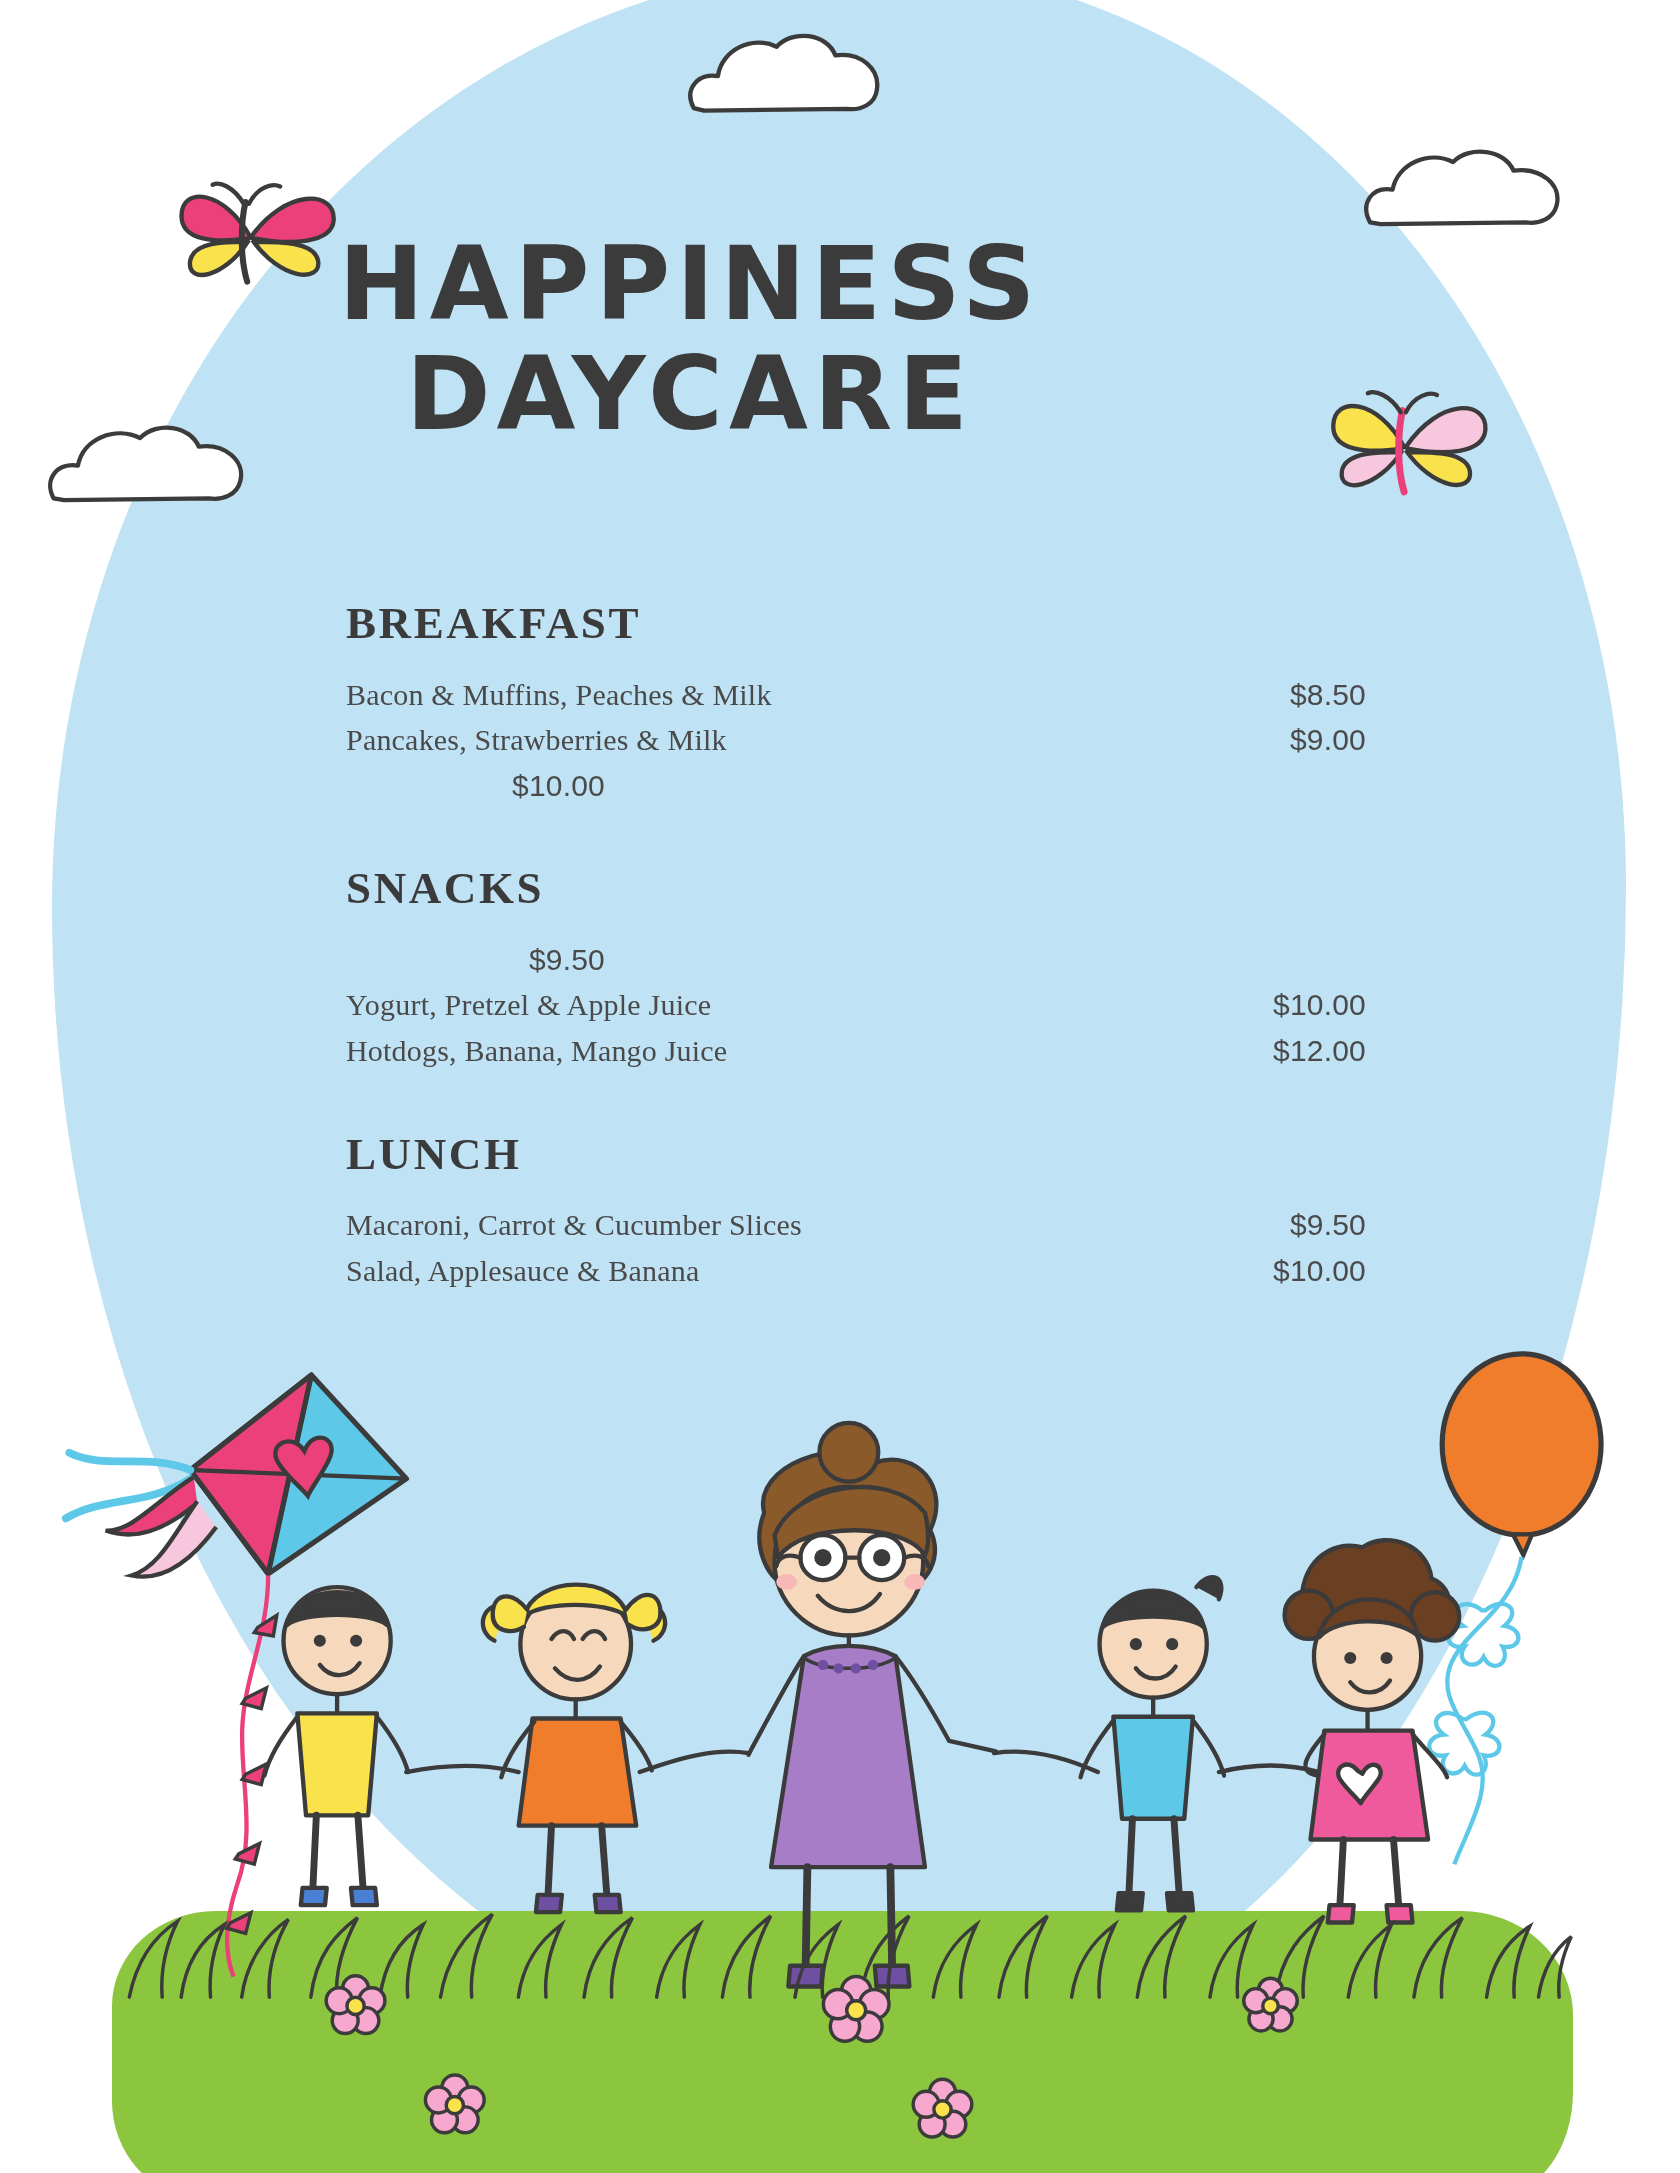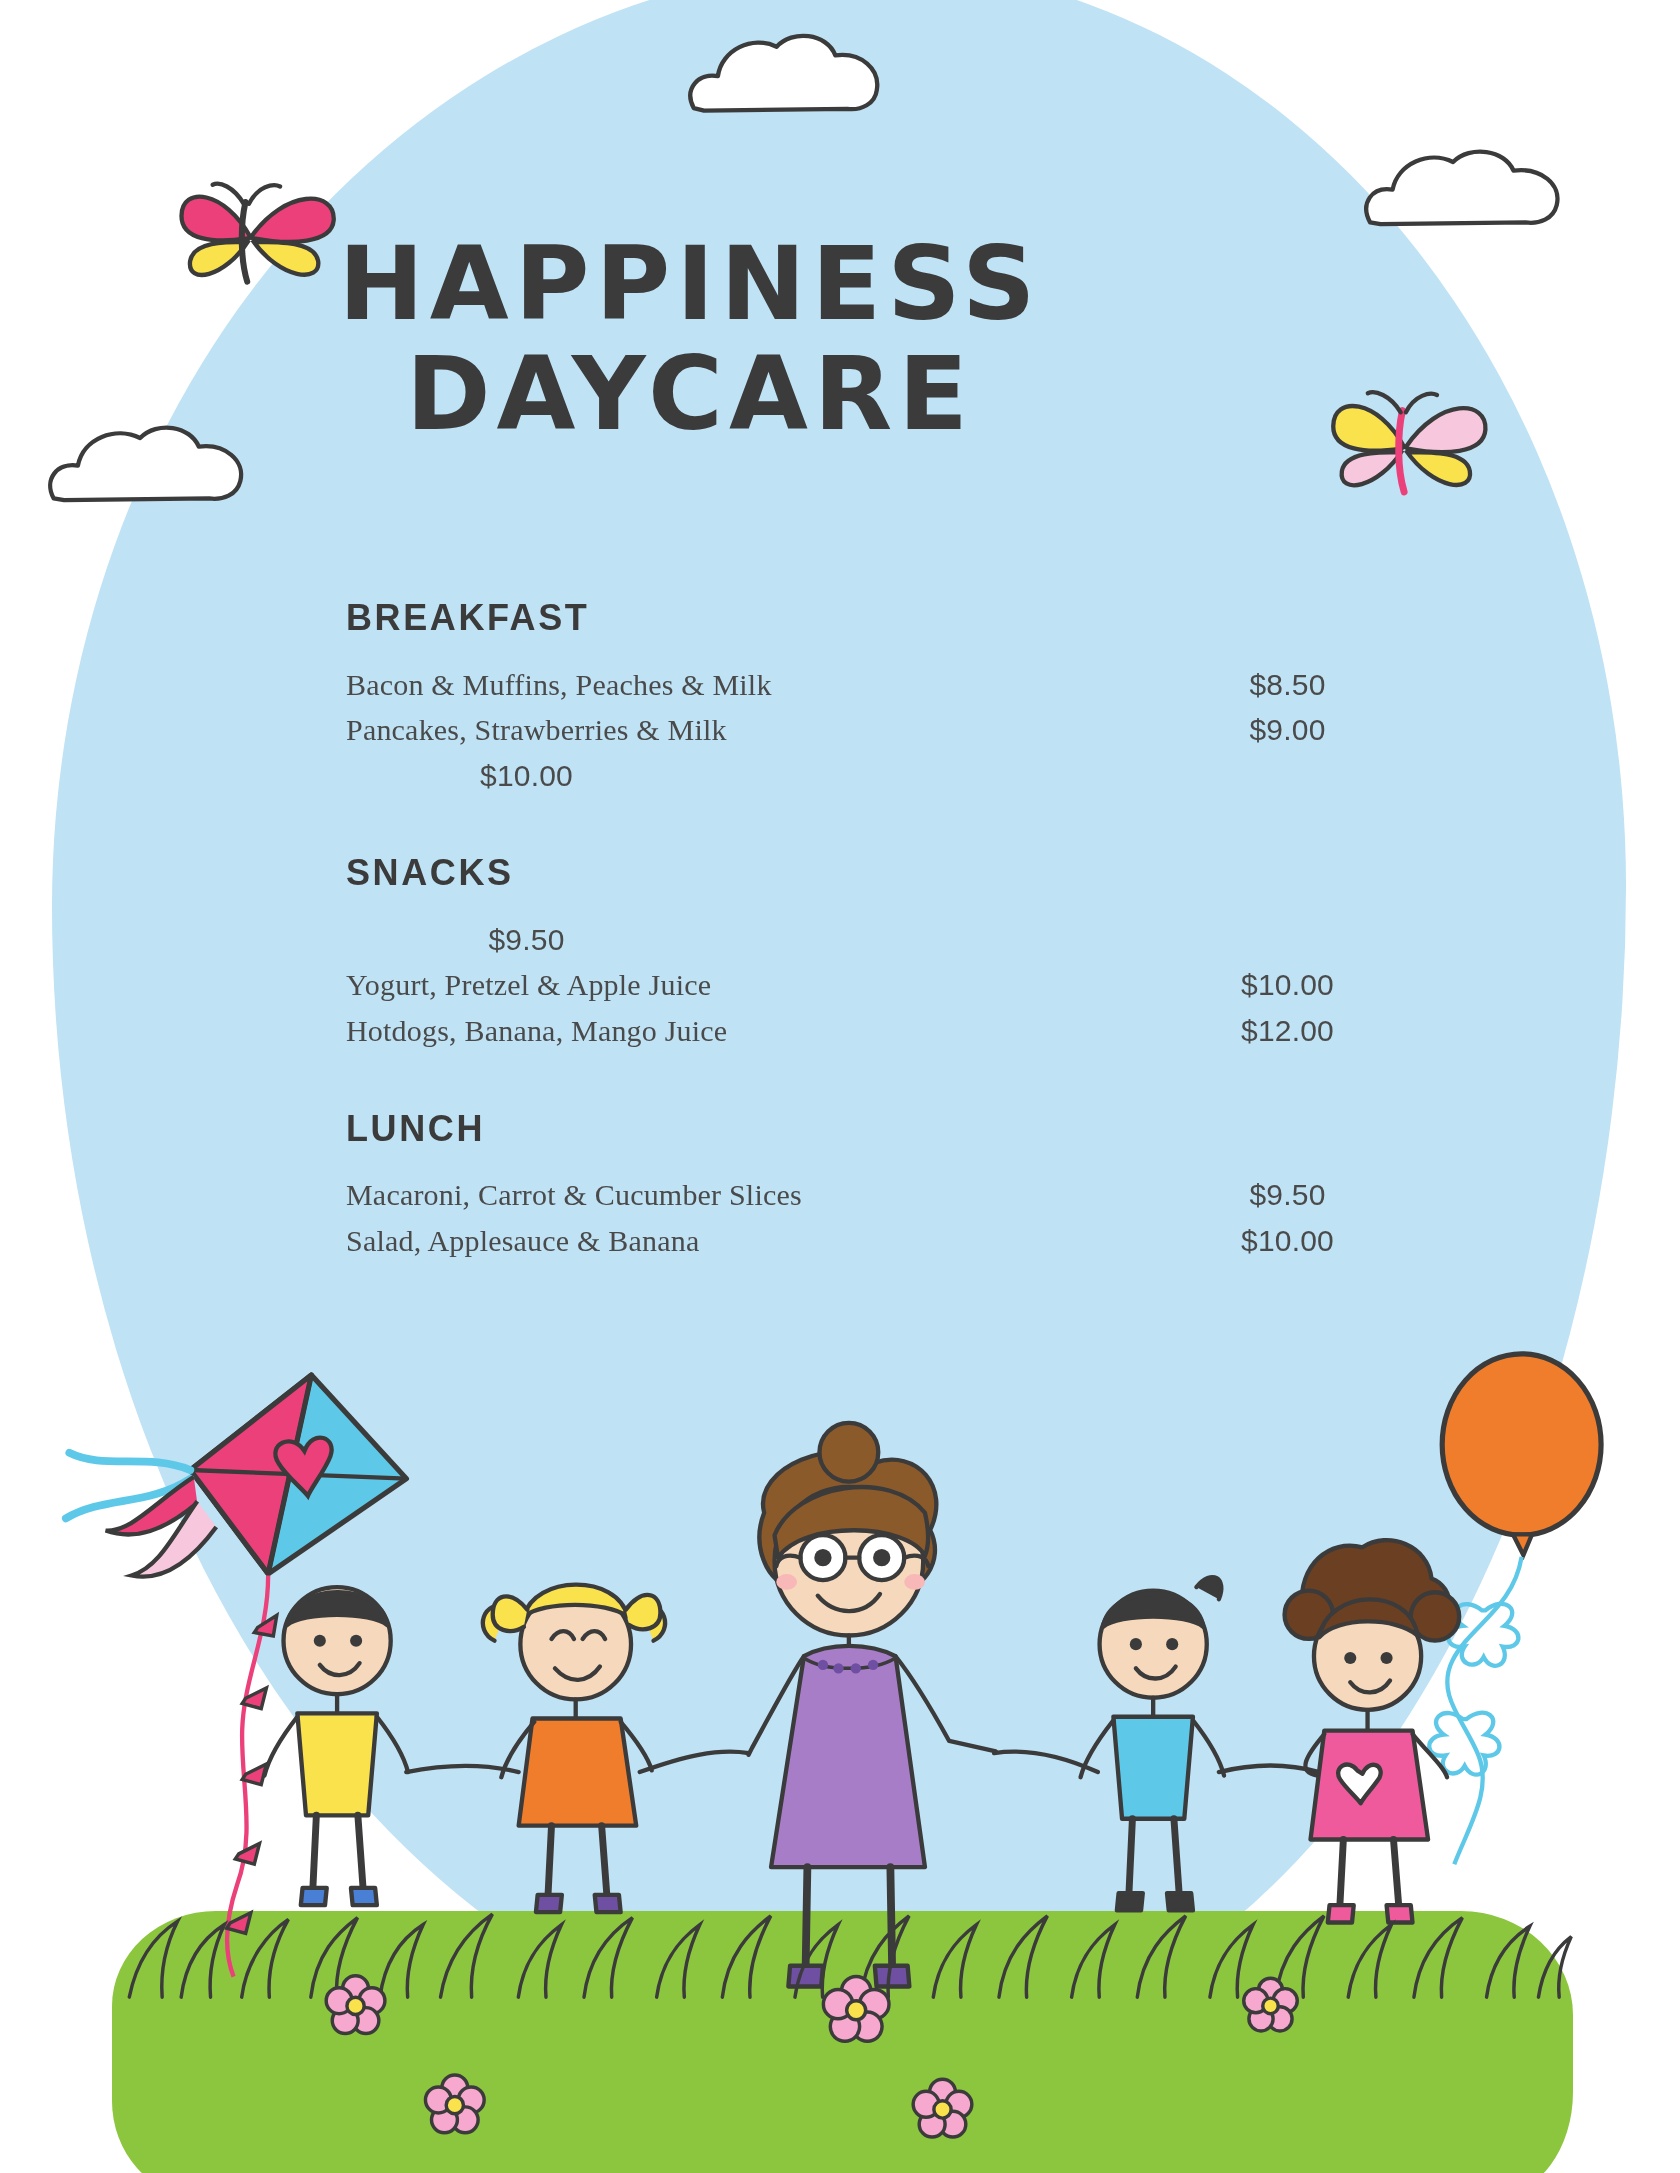--- a/index.html
+++ b/index.html
@@ -62,40 +62,40 @@
   .menu {
     position: absolute;
     left: 346px;
     top: 597px;
     width: 1020px;
     z-index: 5;
   }
   .section { margin-bottom: 54px; }
   .section:last-child { margin-bottom: 0; margin-top: 30px; }
   .section-title {
-    font-family: Liberation Sans, sans-serif;
+    font-family: Liberation Serif, serif;
     font-weight: bold;
-    font-size: 36px;
+    font-size: 45px;
     letter-spacing: 2.6px;
     color: #3b3b3b;
     margin-bottom: 22.5px;
   }
   .item-row {
     display: flex;
     justify-content: space-between;
     align-items: baseline;
     font-size: 30px;
     color: #4a4a4a;
     line-height: 1.52;
     letter-spacing: 0.2px;
   }
   .item-name { flex: 0 1 auto; font-family: Liberation Serif, serif; }
   .item-price {
     width: 259px;
-    text-align: center;
+    text-align: right;
     padding-left: 102px;
     flex: 0 0 auto;
   }
 
   
   .art { position: absolute; z-index: 6; }
   .art svg { display: block; overflow: visible; }
 
   .cloud-1 { left: 683px; top: 26px; }
   .cloud-2 { left: 1358px; top: 143px; }

